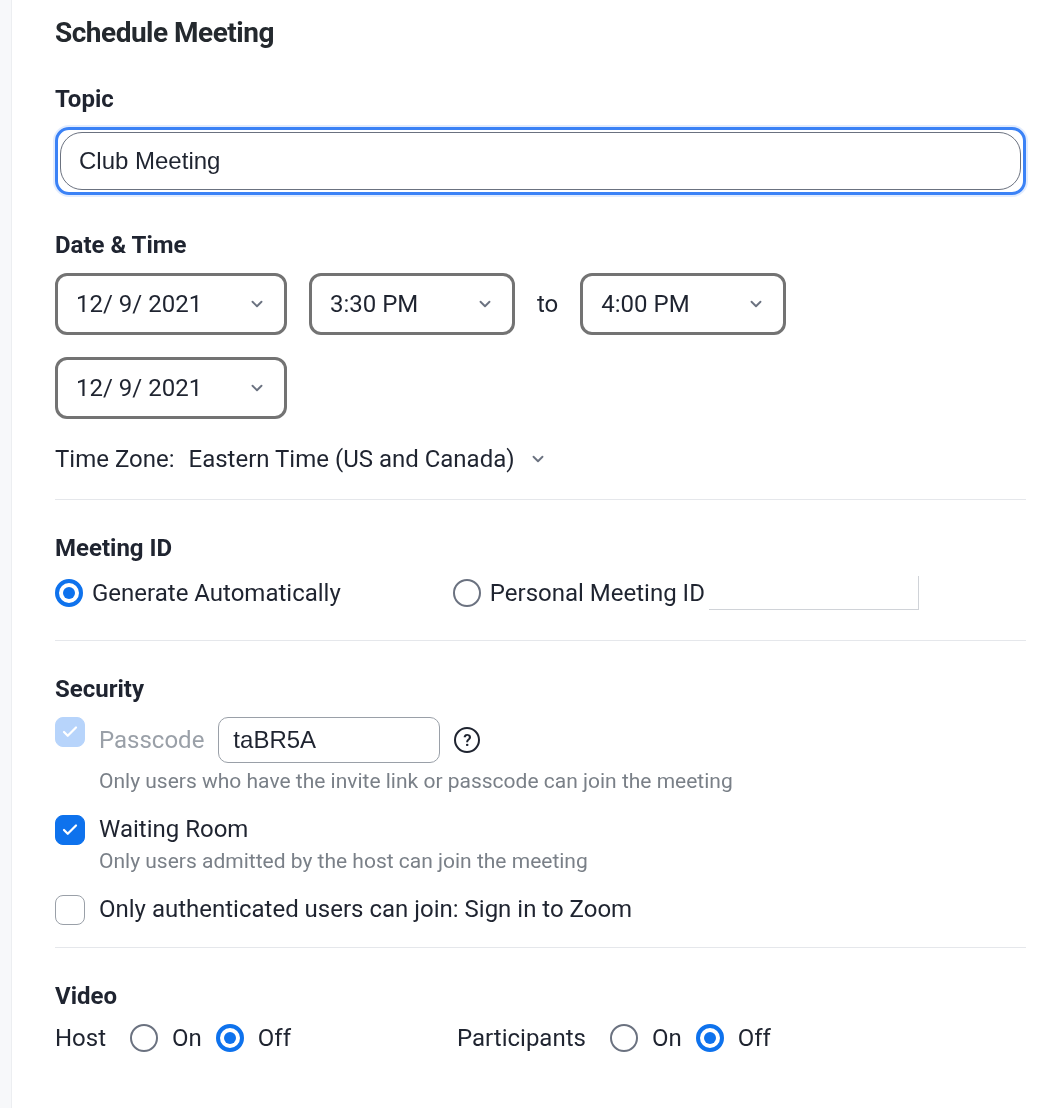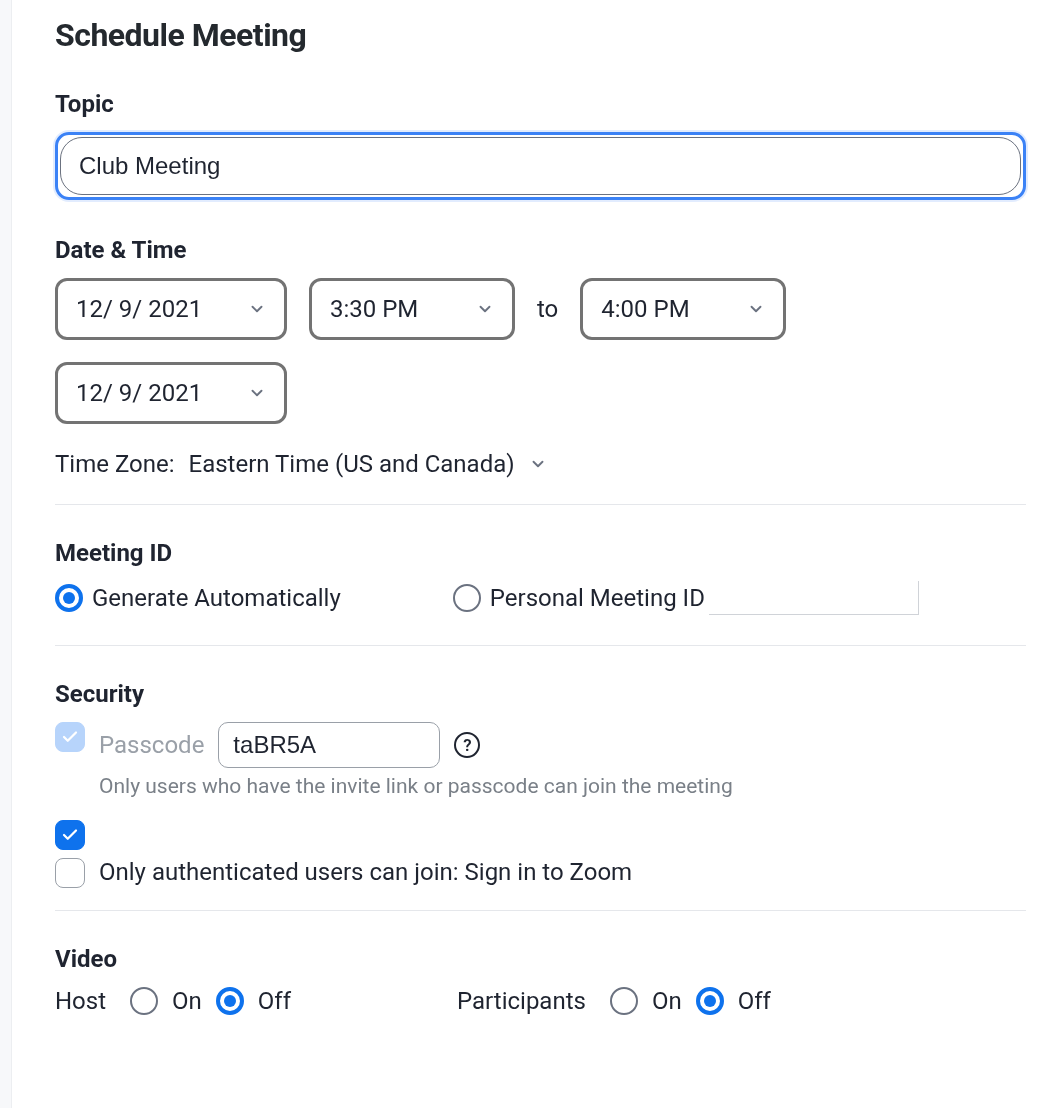--- a/index.html
+++ b/index.html
@@ -11,21 +11,21 @@
     padding: 0 30px 30px 55px;
   }
   .left-edge {
     position: fixed;
     left: 0; top: 0; bottom: 0;
     width: 12px;
     background: #f7f8fa;
     border-right: 1px solid #eceef1;
   }
   h1 {
-    font-size: 32px;
+    font-size: 28px;
     font-weight: 700;
     color: #24292e;
     margin: 16px 0 36px 0;
     letter-spacing: -0.5px;
   }
   .section-label {
     font-size: 24px;
     font-weight: 700;
     color: #1f2430;
     margin-bottom: 14px;
@@ -279,20 +279,24 @@
   </div>
 </div>
 
 <div class="sec-item">
   <span class="checkbox checked">
     <svg viewBox="0 0 24 24" fill="none" stroke="#fff" stroke-width="3" stroke-linecap="round" stroke-linejoin="round">
         <polyline points="20 6 9 17 4 12"></polyline>
       </svg>
   </span>
   <div class="sec-body">
+    <div class="sec-line1">
+      <span class="ck-label" style="margin-left:0">Waiting Room</span>
+    </div>
+    <div class="helper">Only users admitted by the host can join the meeting</div>
   </div>
 </div>
 
 <div class="sec-item" style="margin-bottom:22px">
   <span class="checkbox">
     
   </span>
   <span class="ck-label" style="margin-left:0">Only authenticated users can join: Sign in to Zoom</span>
 </div>
 

